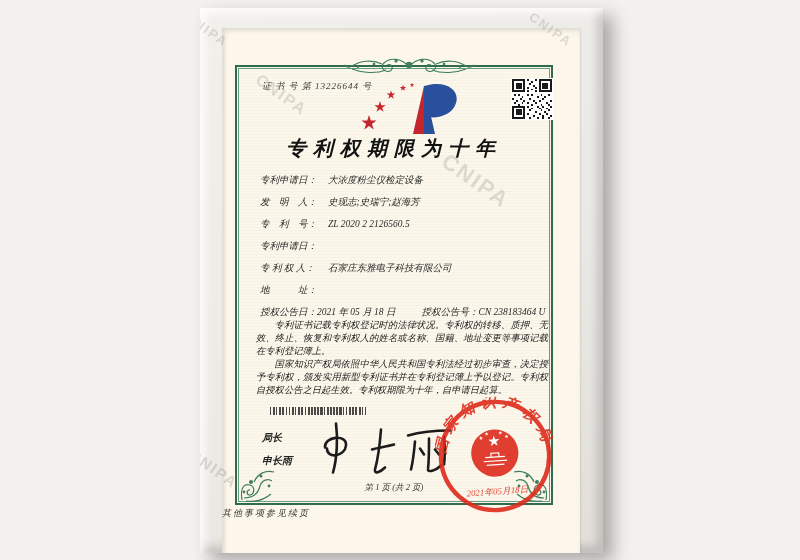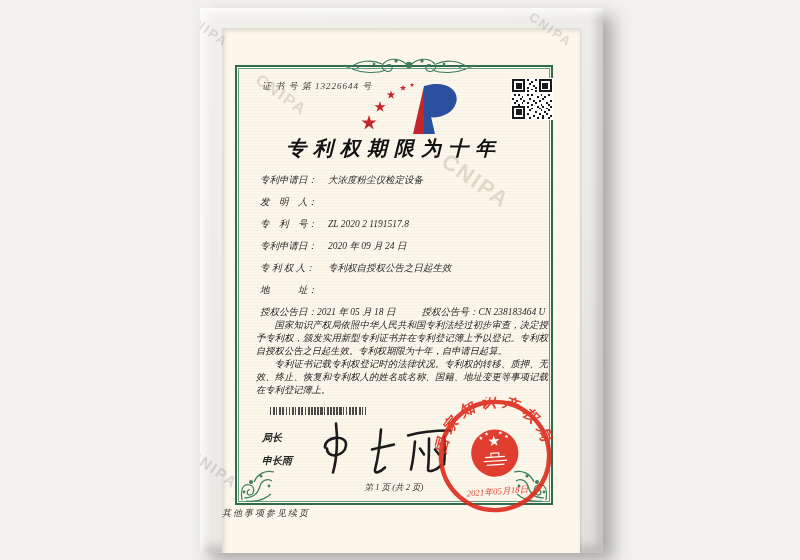--- a/index.html
+++ b/index.html
@@ -180,51 +180,51 @@
 
       <div class="title">专利权期限为十年</div>
 
       <div class="fields">
         <div class="frow">
           <span class="lbl">专利申请日：</span>
           <span class="val">大浓度粉尘仪检定设备</span>
         </div>
         <div class="frow">
           <span class="lbl">发　明　人：</span>
+          <span class="val">史现志;史瑞宁;赵海芳</span>
         </div>
         <div class="frow">
           <span class="lbl">专　利　号：</span>
-          <span class="val">ZL 2020 2 1191517.8</span>
+          <span class="val">ZL 2020 2 2126560.5</span>
         </div>
         <div class="frow">
           <span class="lbl">专利申请日：</span>
-          <span class="val">2020 年 09 月 24 日</span>
         </div>
         <div class="frow">
           <span class="lbl">专 利 权 人：</span>
-          <span class="val">专利权自授权公告之日起生效</span>
+          <span class="val">石家庄东雅电子科技有限公司</span>
         </div>
         <div class="frow">
           <span class="lbl">地　　　址：</span>
         </div>
         <div class="grantrow">
           <span class="pair">
             <span class="lbl">授权公告日：</span>
             <span class="val">2021 年 05 月 18 日</span>
           </span>
           <span class="pair right">
             <span class="lbl">授权公告号：</span>
             <span class="val">CN 238183464 U</span>
           </span>
         </div>
       </div>
 
       <div class="bodytext">
+        <p>专利证书记载专利权登记时的法律状况。专利权的转移、质押、无效、终止、恢复和专利权人的姓名或名称、国籍、地址变更等事项记载在专利登记簿上。</p>
         <p>国家知识产权局依照中华人民共和国专利法经过初步审查，决定授予专利权，颁发实用新型专利证书并在专利登记簿上予以登记。专利权自授权公告之日起生效。专利权期限为十年，自申请日起算。</p>
-        <p>专利证书记载专利权登记时的法律状况。专利权的转移、质押、无效、终止、恢复和专利权人的姓名或名称、国籍、地址变更等事项记载在专利登记簿上。</p>
       </div>
 
       <div class="barcode"></div>
 
       <div class="signer">
         <div>局长</div>
         <div>申长雨</div>
       </div>
 
       <svg class="signature" viewBox="0 0 152 55">

